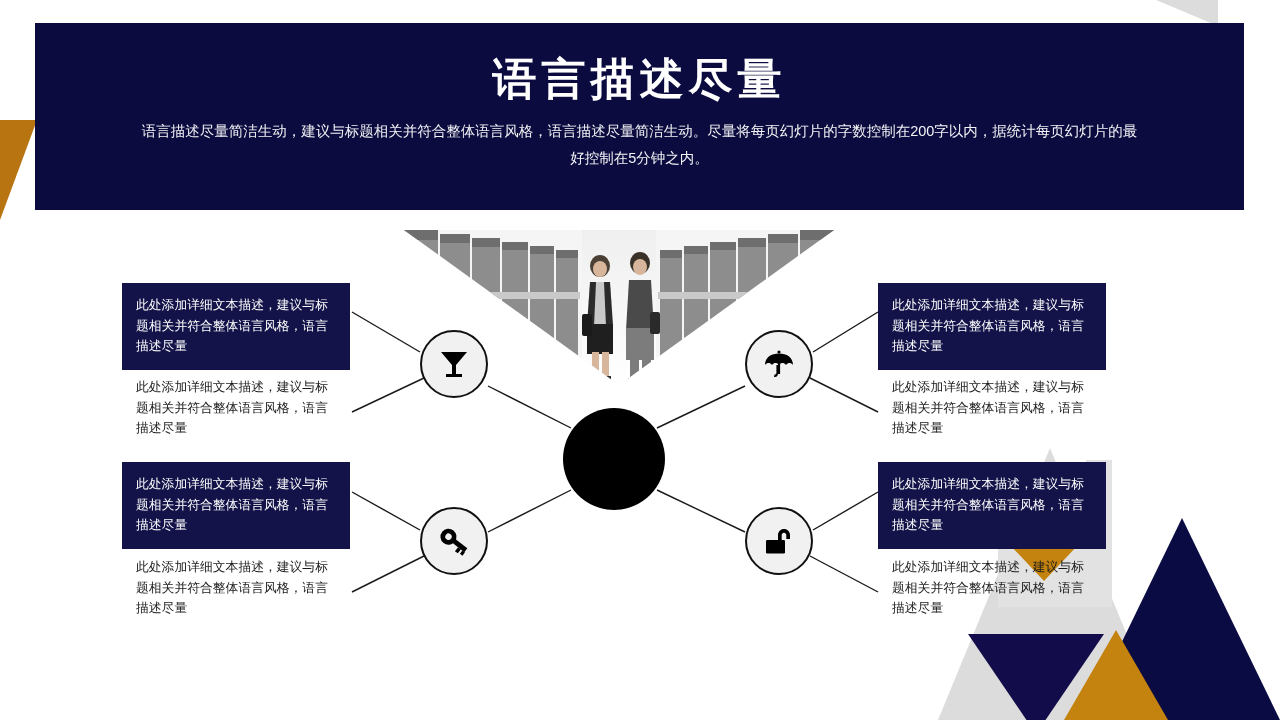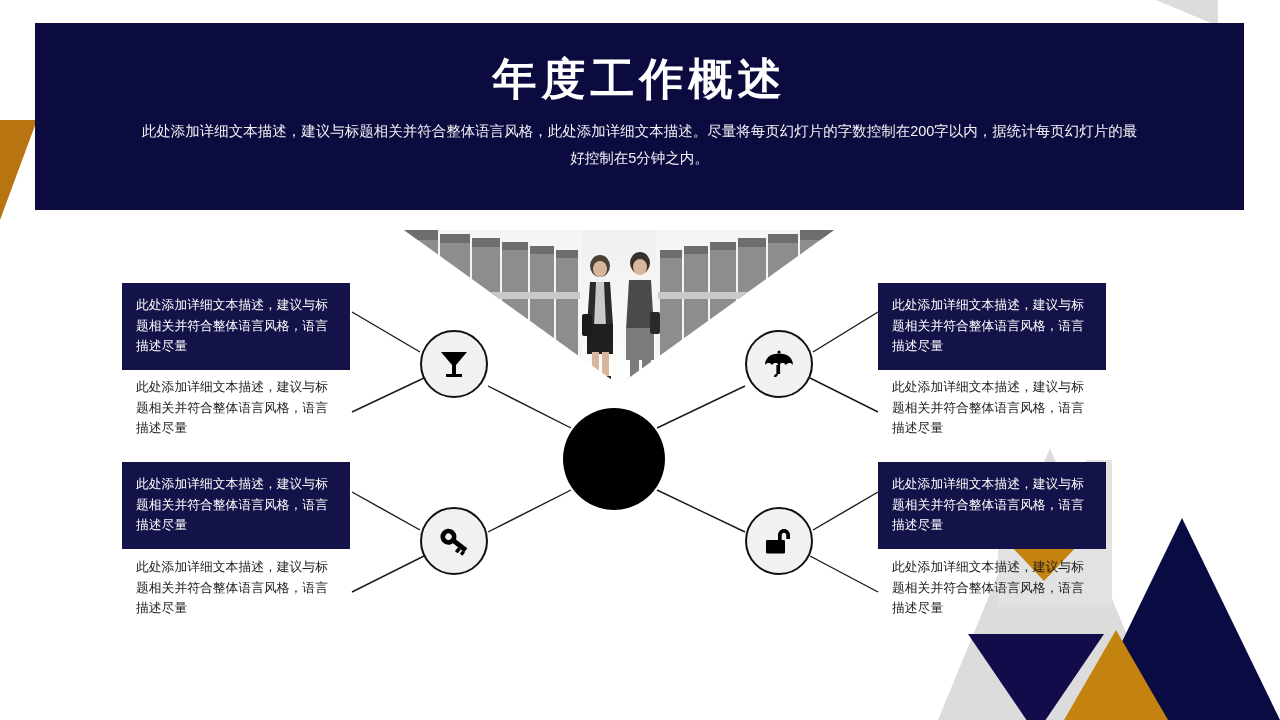--- a/index.html
+++ b/index.html
@@ -193,22 +193,22 @@
   <div class="shape tri-orange-left"></div>
   <div class="shape panel-gray-2"></div>
   <div class="shape tri-gray-big"></div>
   <div class="shape tri-navy-down"></div>
   <div class="shape panel-gray"></div>
   <div class="shape tri-orange-trap"></div>
   <div class="shape tri-navy-big"></div>
   <div class="shape tri-orange-small"></div>
 
   <div id="banner">
-    <h1 id="banner-title">年度工作概述</h1>
-    <p id="banner-sub">此处添加详细文本描述，建议与标题相关并符合整体语言风格，此处添加详细文本描述。尽量将每页幻灯片的字数控制在200字以内，据统计每页幻灯片的最好控制在5分钟之内。</p>
+    <h1 id="banner-title">语言描述尽量</h1>
+    <p id="banner-sub">语言描述尽量简洁生动，建议与标题相关并符合整体语言风格，语言描述尽量简洁生动。尽量将每页幻灯片的字数控制在200字以内，据统计每页幻灯片的最好控制在5分钟之内。</p>
   </div>
 
   <div id="photo-wrap">
     <svg width="430" height="155" viewBox="0 0 430 155">
       <defs>
         <linearGradient id="floorg" x1="0" y1="0" x2="0" y2="1">
           <stop offset="0" stop-color="#efefef"></stop>
           <stop offset="1" stop-color="#ffffff"></stop>
         </linearGradient>
       </defs>

